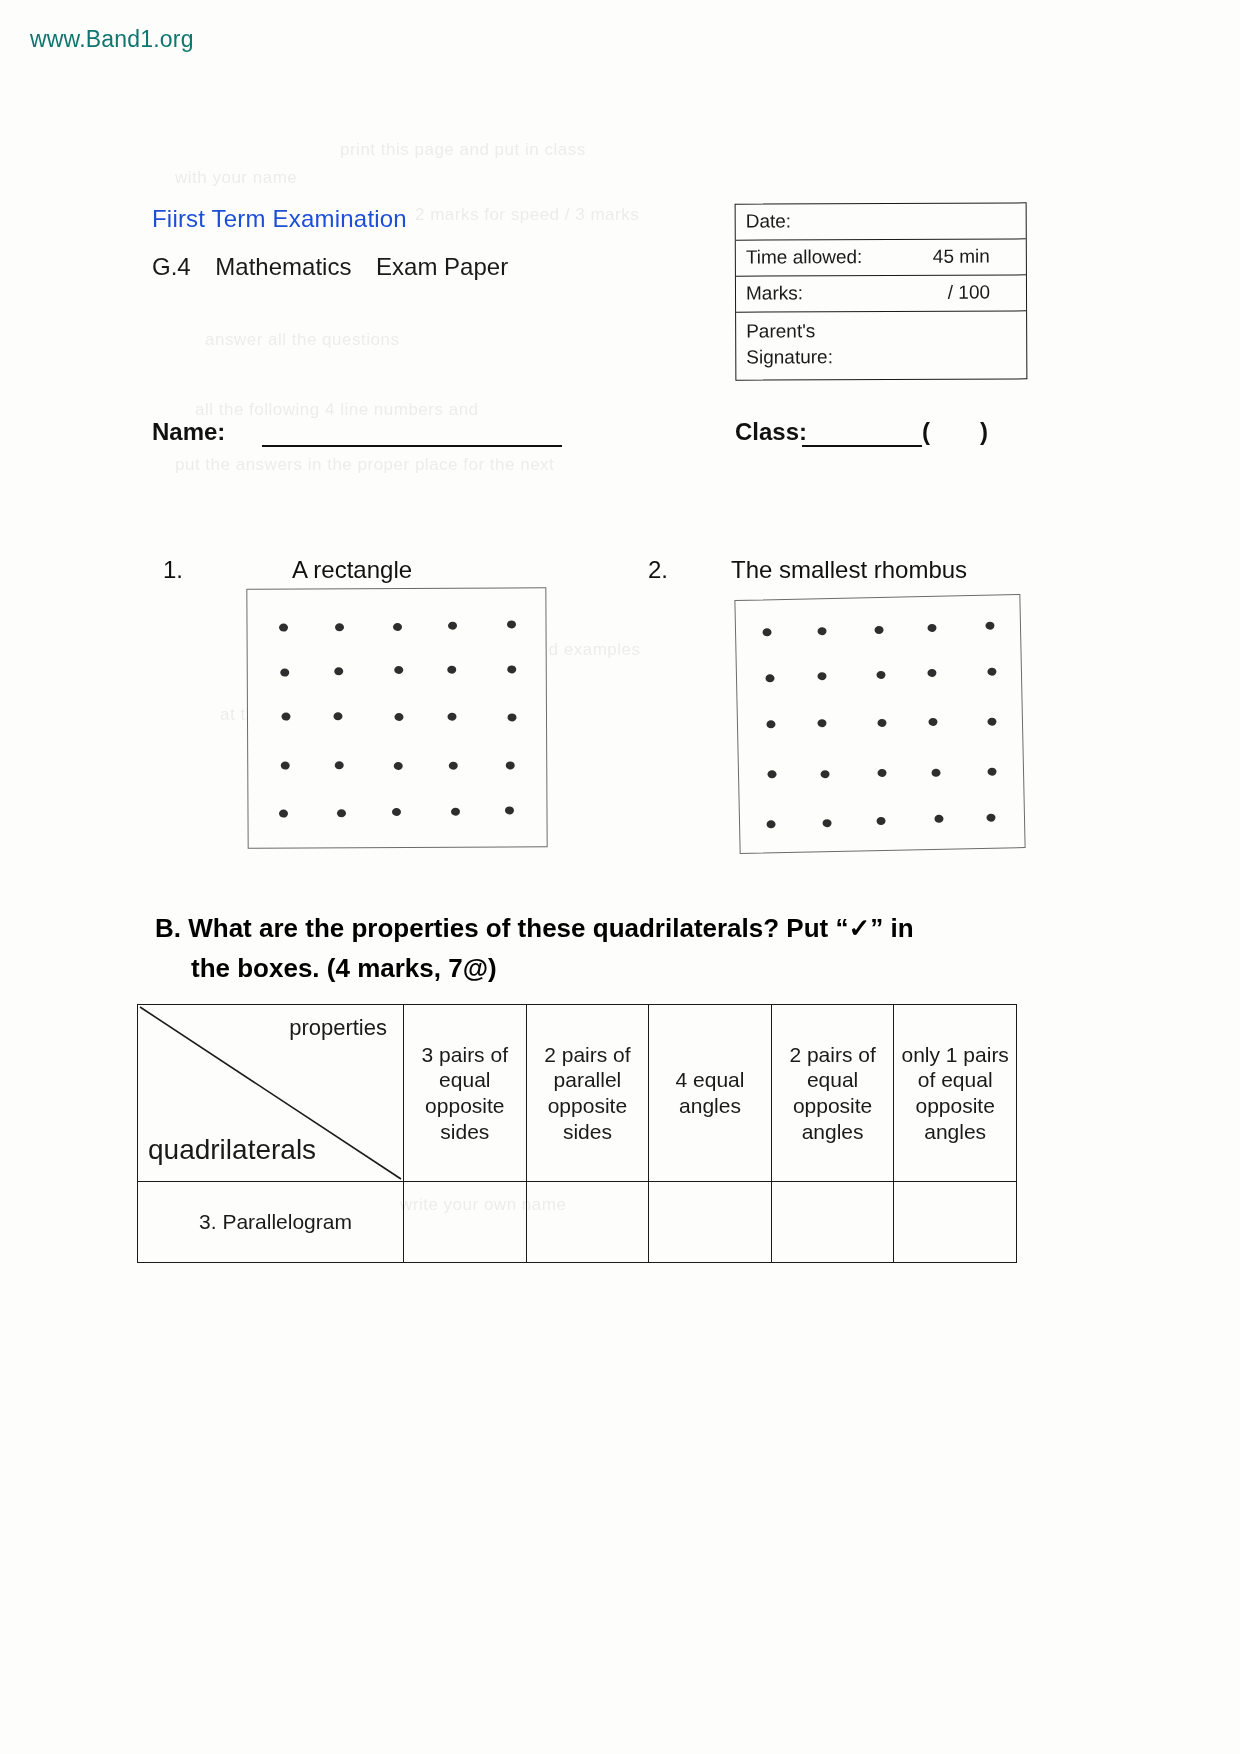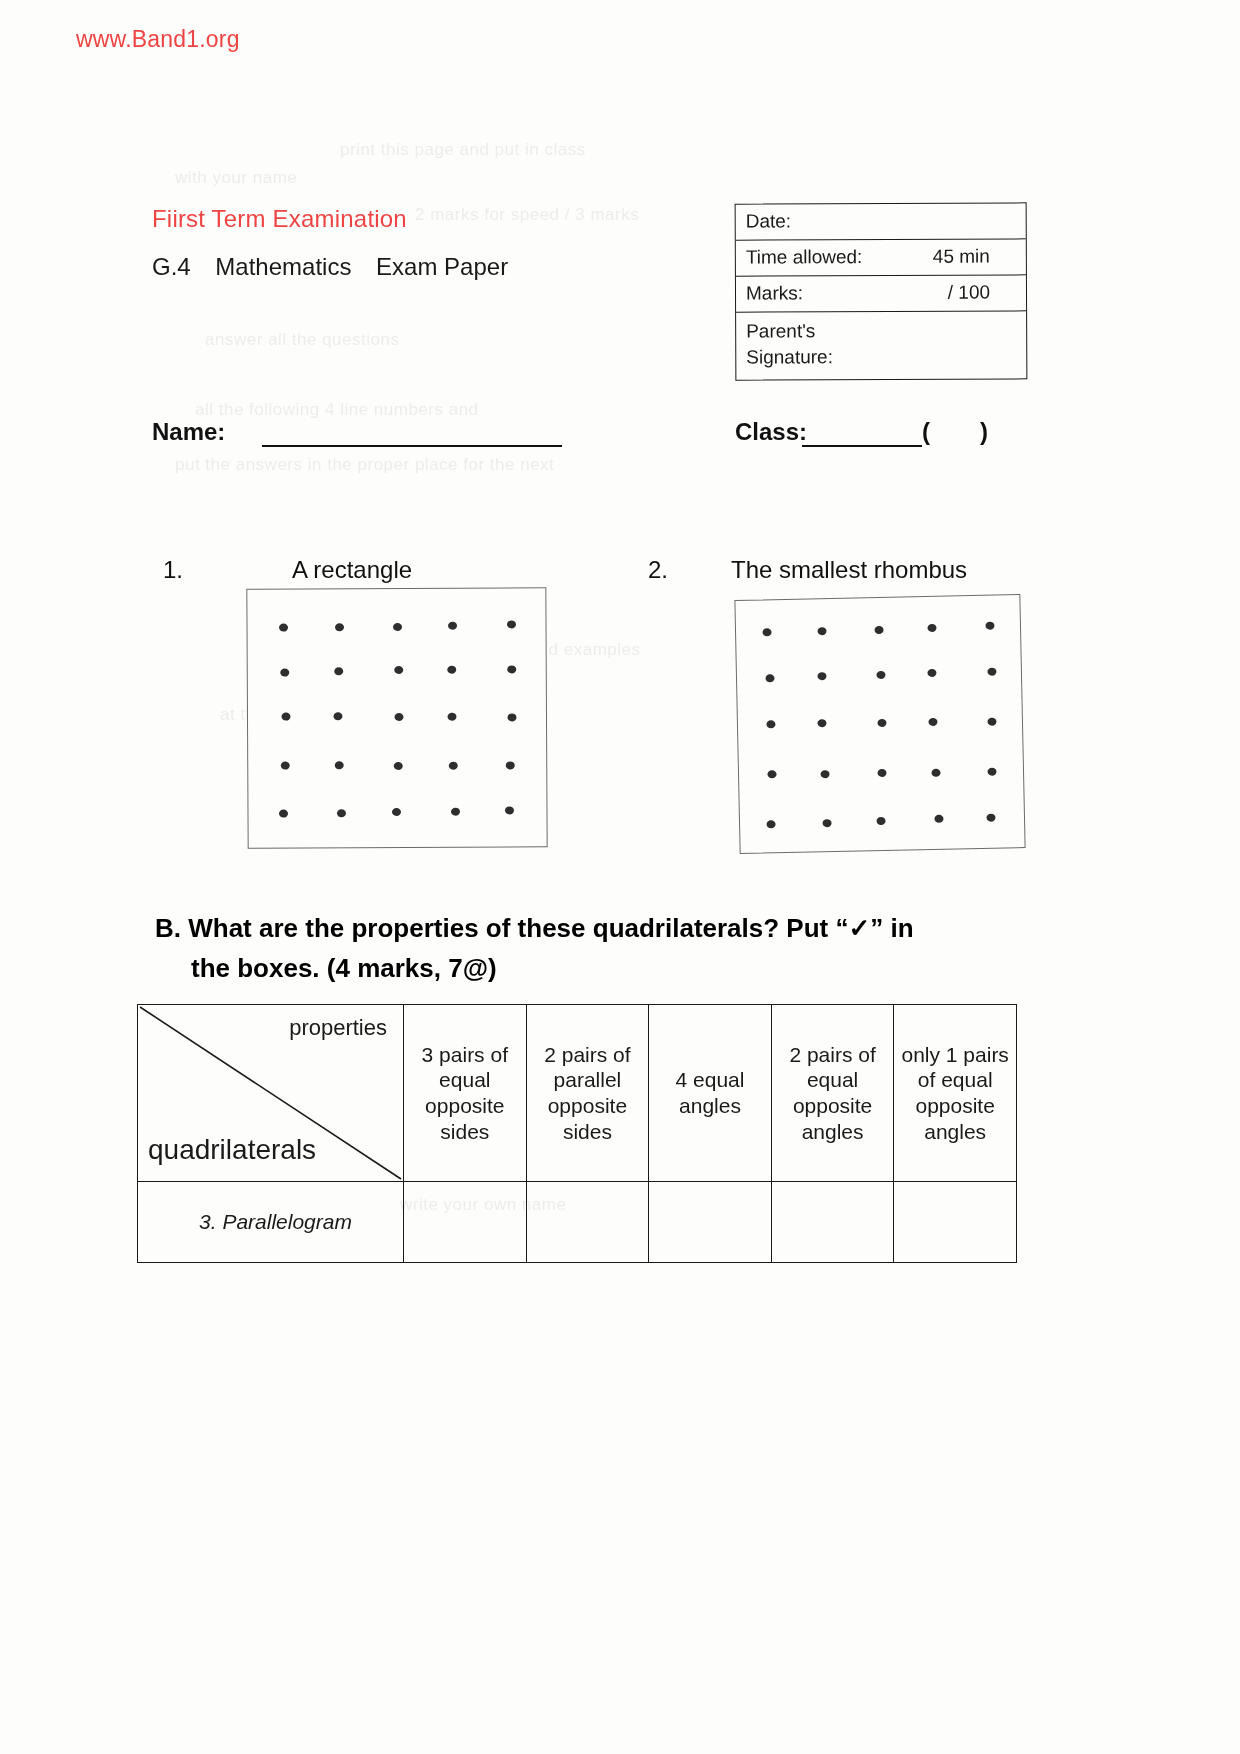--- a/index.html
+++ b/index.html
@@ -21,23 +21,22 @@
     inset: 0;
     background: #fdfdfb;
   }
 
   
   .site-url {
     position: absolute;
     top: 26px;
     left: 30px;
     font-size: 23px;
-    color: #ef4444;
+    color: #0f766e;
     letter-spacing: 0.2px;
-    margin-left: 46px;
   }
 
   
   .ghost {
     position: absolute;
     color: rgba(120,120,120,0.13);
     font-size: 17px;
     letter-spacing: 0.5px;
     white-space: nowrap;
     user-select: none;
@@ -45,21 +44,21 @@
 
   .header-block {
     position: absolute;
     top: 205px;
     left: 152px;
     width: 640px;
   }
   .exam-line-1 {
     font-size: 24px;
     letter-spacing: 0.2px;
-    color: #ef4444;
+    color: #1d4ed8;
     margin-bottom: 20px;
   }
   .exam-line-2 {
     font-size: 24px;
     color: #1a1a1a;
   }
   .exam-line-2 span { margin-right: 18px; }
 
   
   .info-box {
@@ -205,21 +204,20 @@
   .corner-cell .q-word {
     position: absolute;
     bottom: 14px; left: 10px;
     font-size: 28px;
   }
   .row-label {
     text-align: left;
     padding-left: 14px !important;
     font-size: 23px;
     height: 68px;
-    font-style: italic;
   }
   .empty-cell { height: 68px; }
 </style>
 </head>
 <body>
 
 <div class="page">
 
   <div class="site-url">www.Band1.org</div>
 

